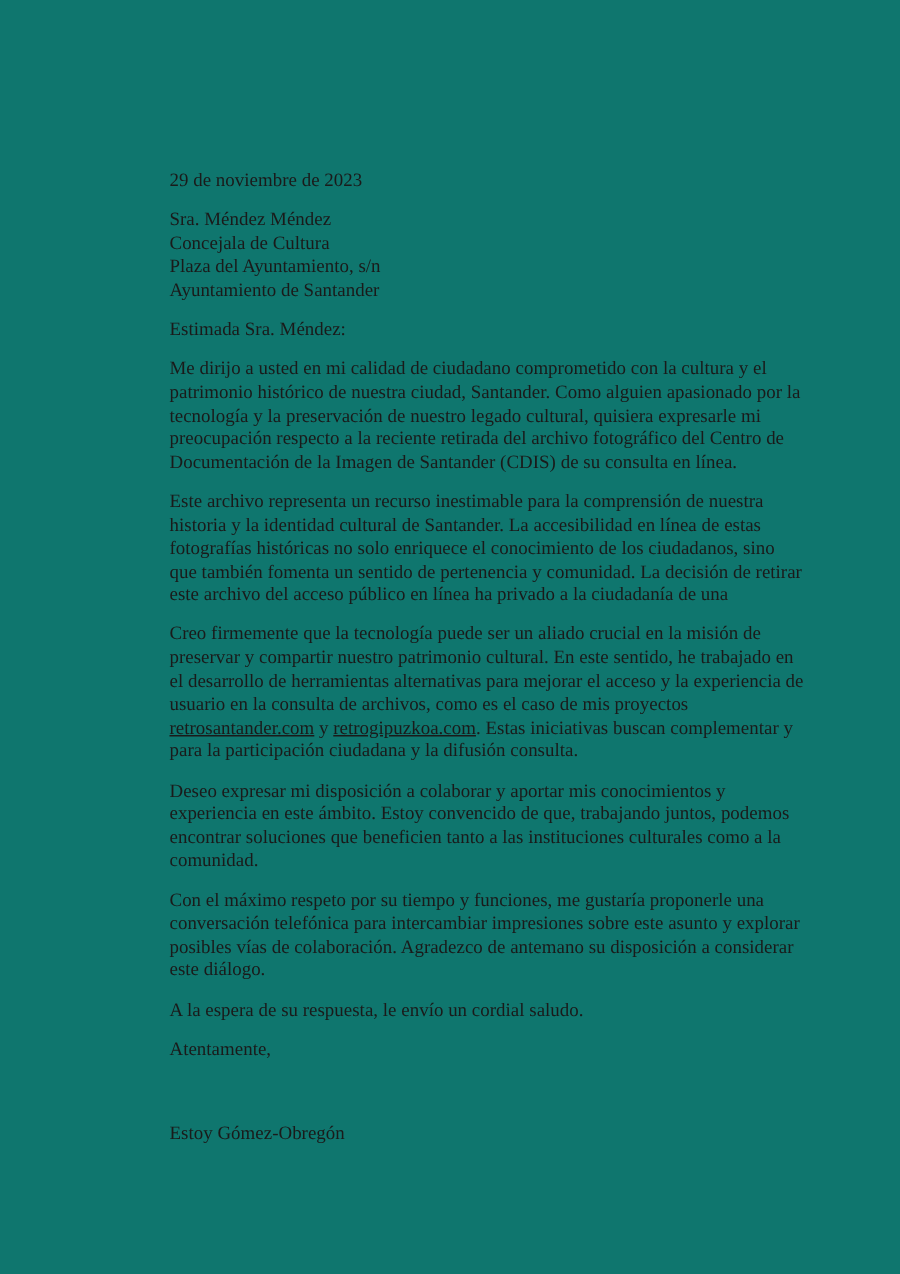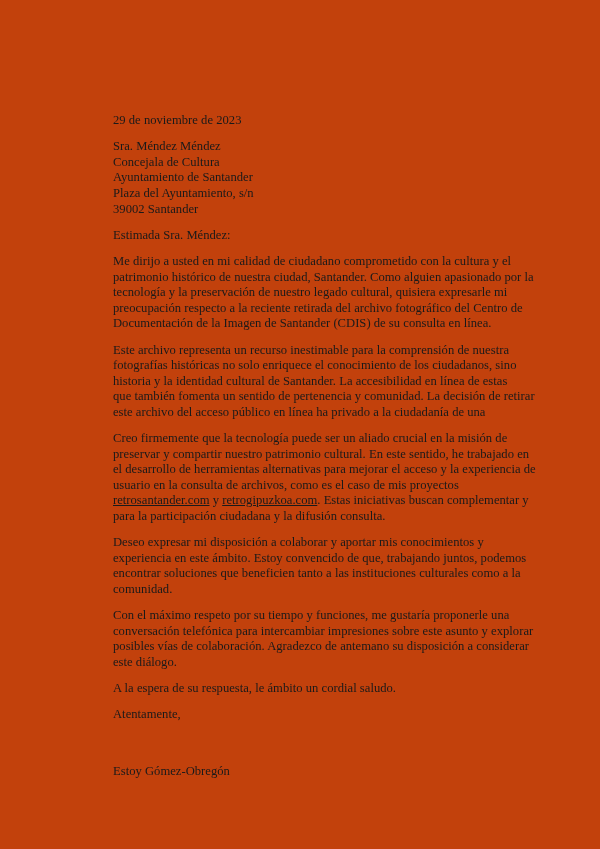--- a/index.html
+++ b/index.html
@@ -1,18 +1,18 @@
 <!DOCTYPE html>
 <html><head>
 <meta charset="utf-8">
 <style>
   html, body { margin: 0; padding: 0; background: #ffffff; }
   body { width: 600px; height: 849px; position: relative; overflow: hidden; }
   .page {
-    position: absolute; left: 0; top: 0; width: 600px; height: 849px; background: #c2410c;
+    position: absolute; left: 0; top: 0; width: 600px; height: 849px; background: #0f766e;
   }
   .letter {
     position: absolute; left: 113px; top: 113px; width: 420px;
     font-family: "Liberation Serif", "DejaVu Serif", serif;
     font-size: 12.6px; line-height: 15.6px; color: #1a1a1a;
     letter-spacing: 0.02px;
   }
   .block { margin: 0; }
   .line { display: block; white-space: nowrap; }
   .gap { height: 10.6px; }
@@ -26,44 +26,43 @@
   <div class="letter">
 
     <p class="block">
       <span class="line">29 de noviembre de 2023</span>
     </p>
     <div class="gap"></div>
 
     <p class="block">
       <span class="line">Sra. Méndez Méndez</span>
       <span class="line">Concejala de Cultura</span>
+      <span class="line">Plaza del Ayuntamiento, s/n</span>
       <span class="line">Ayuntamiento de Santander</span>
-      <span class="line">Plaza del Ayuntamiento, s/n</span>
-      <span class="line">39002 Santander</span>
     </p>
     <div class="gap"></div>
 
     <p class="block">
       <span class="line">Estimada Sra. Méndez:</span>
     </p>
     <div class="gap"></div>
 
     <p class="block">
       <span class="line">Me dirijo a usted en mi calidad de ciudadano comprometido con la cultura y el</span>
       <span class="line">patrimonio histórico de nuestra ciudad, Santander. Como alguien apasionado por la</span>
       <span class="line">tecnología y la preservación de nuestro legado cultural, quisiera expresarle mi</span>
       <span class="line">preocupación respecto a la reciente retirada del archivo fotográfico del Centro de</span>
       <span class="line">Documentación de la Imagen de Santander (CDIS) de su consulta en línea.</span>
     </p>
     <div class="gap"></div>
 
     <p class="block">
       <span class="line">Este archivo representa un recurso inestimable para la comprensión de nuestra</span>
+      <span class="line">historia y la identidad cultural de Santander. La accesibilidad en línea de estas</span>
       <span class="line">fotografías históricas no solo enriquece el conocimiento de los ciudadanos, sino</span>
-      <span class="line">historia y la identidad cultural de Santander. La accesibilidad en línea de estas</span>
       <span class="line">que también fomenta un sentido de pertenencia y comunidad. La decisión de retirar</span>
       <span class="line">este archivo del acceso público en línea ha privado a la ciudadanía de una</span>
     </p>
     <div class="gap"></div>
 
     <p class="block">
       <span class="line">Creo firmemente que la tecnología puede ser un aliado crucial en la misión de</span>
       <span class="line">preservar y compartir nuestro patrimonio cultural. En este sentido, he trabajado en</span>
       <span class="line">el desarrollo de herramientas alternativas para mejorar el acceso y la experiencia de</span>
       <span class="line">usuario en la consulta de archivos, como es el caso de mis proyectos</span>
@@ -82,21 +81,21 @@
 
     <p class="block">
       <span class="line">Con el máximo respeto por su tiempo y funciones, me gustaría proponerle una</span>
       <span class="line">conversación telefónica para intercambiar impresiones sobre este asunto y explorar</span>
       <span class="line">posibles vías de colaboración. Agradezco de antemano su disposición a considerar</span>
       <span class="line">este diálogo.</span>
     </p>
     <div class="gap"></div>
 
     <p class="block">
-      <span class="line">A la espera de su respuesta, le ámbito un cordial saludo.</span>
+      <span class="line">A la espera de su respuesta, le envío un cordial saludo.</span>
     </p>
     <div class="gap"></div>
 
     <p class="block">
       <span class="line">Atentamente,</span>
     </p>
     <div class="gap-sig"></div>
 
     <p class="block">
       <span class="line">Estoy Gómez-Obregón</span>

